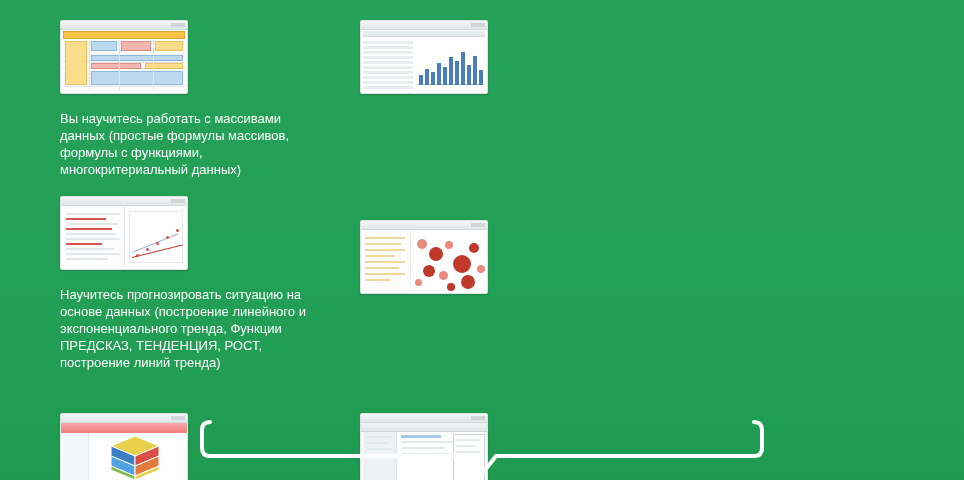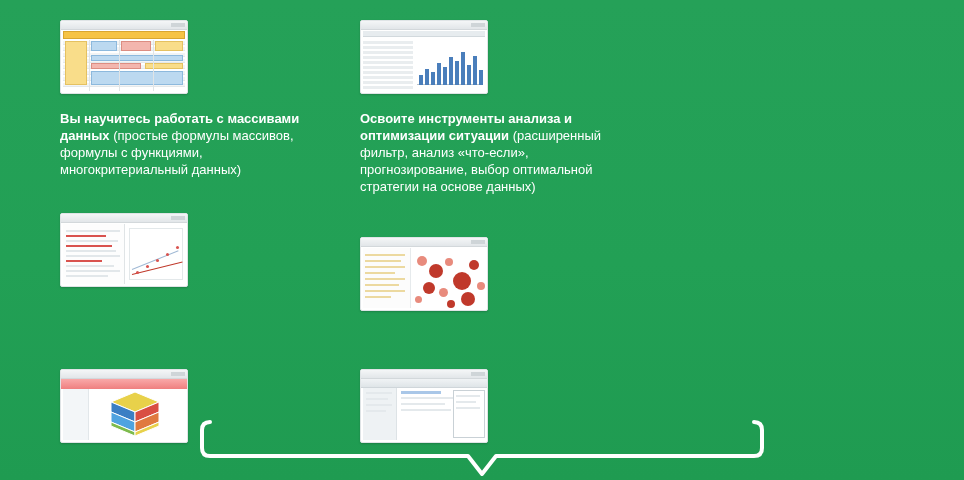--- a/index.html
+++ b/index.html
@@ -97,21 +97,21 @@
   .t6 .box { position:absolute; background:#ffffff; border:1px solid #c9d1d6;}
   .t6 .hl { position:absolute; height:3px; background:#a9c7e8;}
 
   .card-text {
     font-size: 13px;
     line-height: 17px;
     color: #ffffff;
     width: 262px;
   }
   .card-text b {
-    font-weight: bold;
+    font-weight: normal;
   }
   .arrow-wrap {
     position: absolute;
     left: 0;
     bottom: 0;
     width: 964px;
     height: 60px;
   }
   .arrow-wrap svg { display: block; }
 </style>
@@ -171,23 +171,20 @@
         <div class="bar" style="left:70px; height:13px;"></div>
         <div class="bar" style="left:76px; height:22px;"></div>
         <div class="bar" style="left:82px; height:18px;"></div>
         <div class="bar" style="left:88px; height:28px;"></div>
         <div class="bar" style="left:94px; height:24px;"></div>
         <div class="bar" style="left:100px; height:33px;"></div>
         <div class="bar" style="left:106px; height:20px;"></div>
         <div class="bar" style="left:112px; height:29px;"></div>
         <div class="bar" style="left:118px; height:15px;"></div>
       </div>
-      <div class="card-text">
-        <b>Освоите инструменты анализа и оптимизации ситуации</b><span> (расширенный фильтр, анализ «что-если», прогнозирование, выбор оптимальной стратегии на основе данных)</span>
-      </div>
     </div>
 
     <div class="card col2">
       <div class="thumb t3">
         <div class="tbar"></div>
         <div class="leftpane"></div>
         <div class="rl" style="left:5px; top:16px; width:54px;"></div>
         <div class="red" style="left:5px; top:21px; width:40px;"></div>
         <div class="rl" style="left:5px; top:26px; width:52px;"></div>
         <div class="red" style="left:5px; top:31px; width:46px;"></div>
@@ -200,20 +197,23 @@
         <div class="grid3">
           <div class="ln" style="left:2px; top:40px; width:50px; transform:rotate(-22deg);"></div>
           <div class="ln" style="left:2px; top:45px; width:52px; transform:rotate(-14deg); background:#c0392b;"></div>
           <div class="dot" style="left:6px; top:42px;"></div>
           <div class="dot" style="left:16px; top:36px;"></div>
           <div class="dot" style="left:26px; top:30px;"></div>
           <div class="dot" style="left:36px; top:24px;"></div>
           <div class="dot" style="left:46px; top:17px;"></div>
         </div>
       </div>
+      <div class="card-text">
+        <b>Научитесь прогнозировать ситуацию на основе данных</b><span> (построение линейного и экспоненциального тренда, Функции ПРЕДСКАЗ, ТЕНДЕНЦИЯ, РОСТ, построение линий тренда)</span>
+      </div>
     </div>
 
     <div class="card" style="margin-top:24px;">
       <div class="thumb t4">
         <div class="tbar"></div>
         <div class="leftpane"></div>
         <div class="rl" style="left:4px; top:16px; width:40px;"></div>
         <div class="rl" style="left:4px; top:22px; width:36px;"></div>
         <div class="rl" style="left:4px; top:28px; width:40px;"></div>
         <div class="rl" style="left:4px; top:34px; width:30px;"></div>

